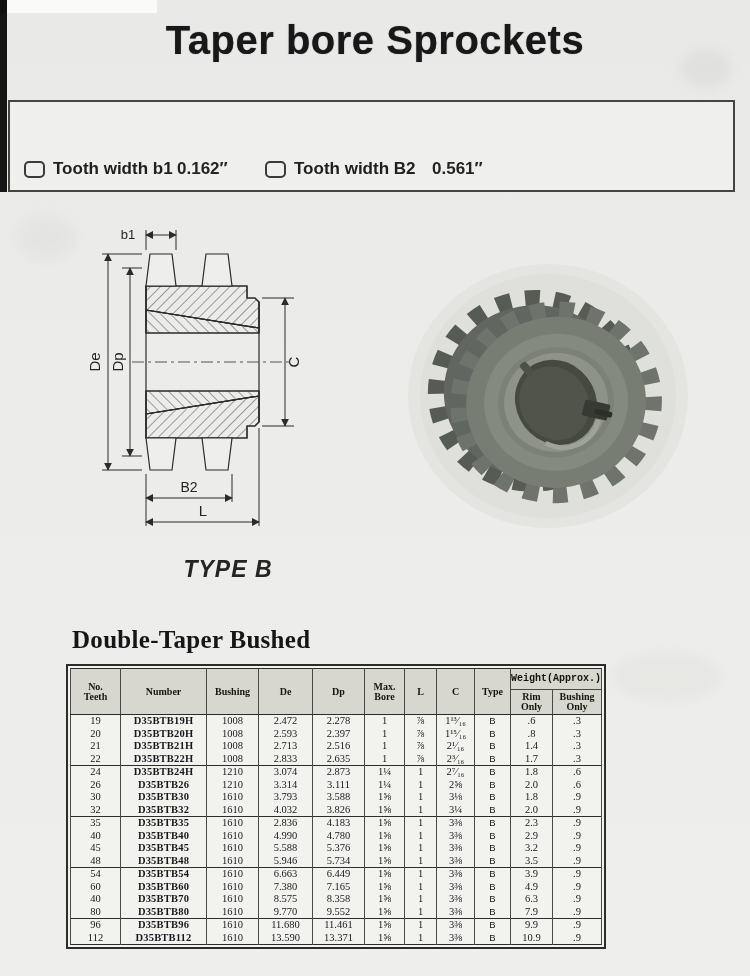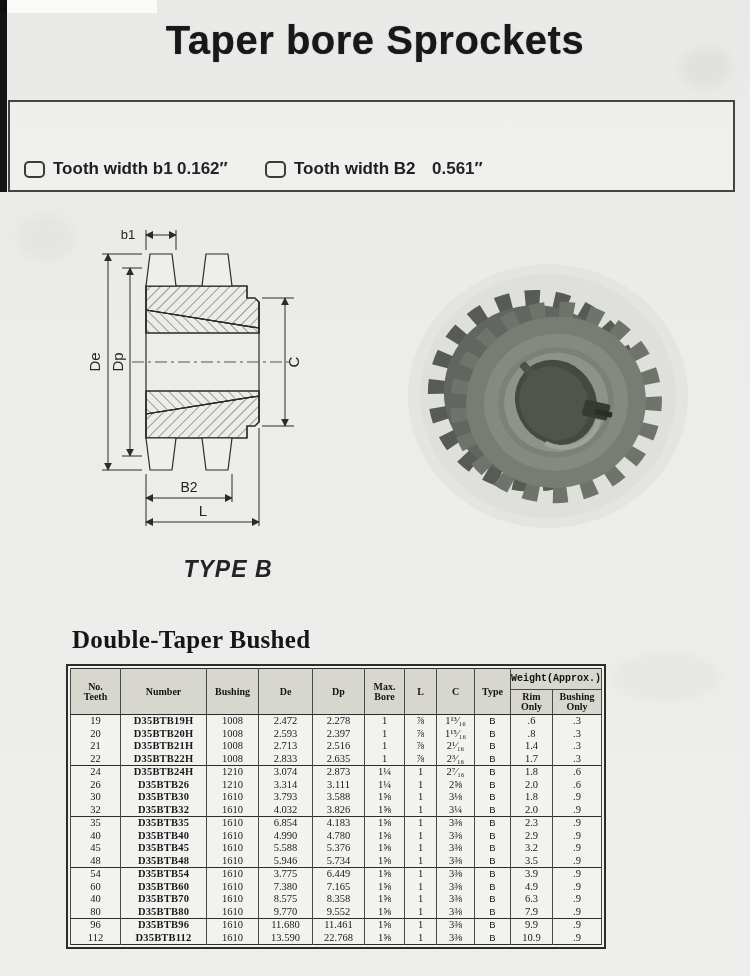--- a/index.html
+++ b/index.html
@@ -365,21 +365,21 @@
             <td>1</td>
             <td>3¼</td>
             <td>B</td>
             <td>2.0</td>
             <td>.9</td>
           </tr>
           <tr class="group-start">
             <td>35</td>
             <td>D35BTB35</td>
             <td>1610</td>
-            <td>6.854</td>
+            <td>2.836</td>
             <td>4.183</td>
             <td>1⅝</td>
             <td>1</td>
             <td>3⅜</td>
             <td>B</td>
             <td>2.3</td>
             <td>.9</td>
           </tr>
           <tr>
             <td>40</td>
@@ -417,21 +417,21 @@
             <td>1</td>
             <td>3⅜</td>
             <td>B</td>
             <td>3.5</td>
             <td>.9</td>
           </tr>
           <tr class="group-start">
             <td>54</td>
             <td>D35BTB54</td>
             <td>1610</td>
-            <td>3.775</td>
+            <td>6.663</td>
             <td>6.449</td>
             <td>1⅝</td>
             <td>1</td>
             <td>3⅜</td>
             <td>B</td>
             <td>3.9</td>
             <td>.9</td>
           </tr>
           <tr>
             <td>60</td>
@@ -483,21 +483,21 @@
             <td>3⅜</td>
             <td>B</td>
             <td>9.9</td>
             <td>.9</td>
           </tr>
           <tr>
             <td>112</td>
             <td>D35BTB112</td>
             <td>1610</td>
             <td>13.590</td>
-            <td>22.768</td>
+            <td>13.371</td>
             <td>1⅝</td>
             <td>1</td>
             <td>3⅜</td>
             <td>B</td>
             <td>10.9</td>
             <td>.9</td>
           </tr>
         </tbody>
     </table>
   </div>

